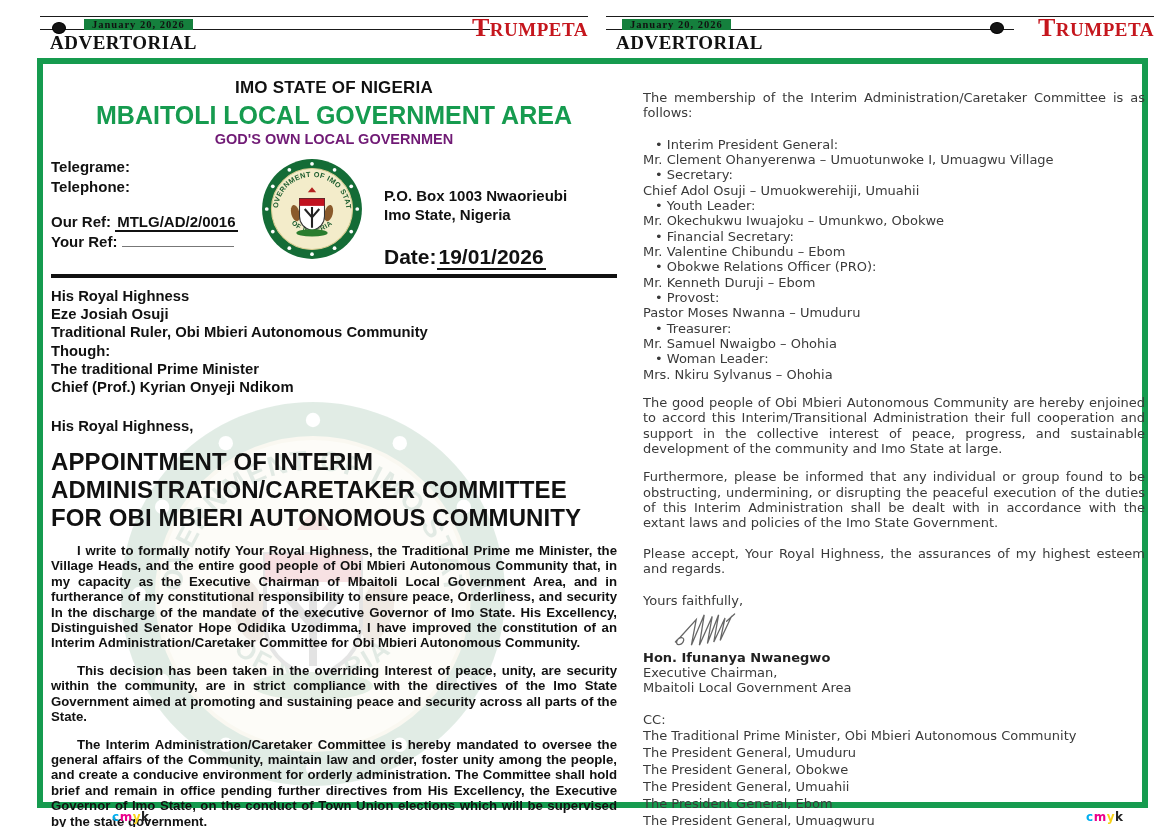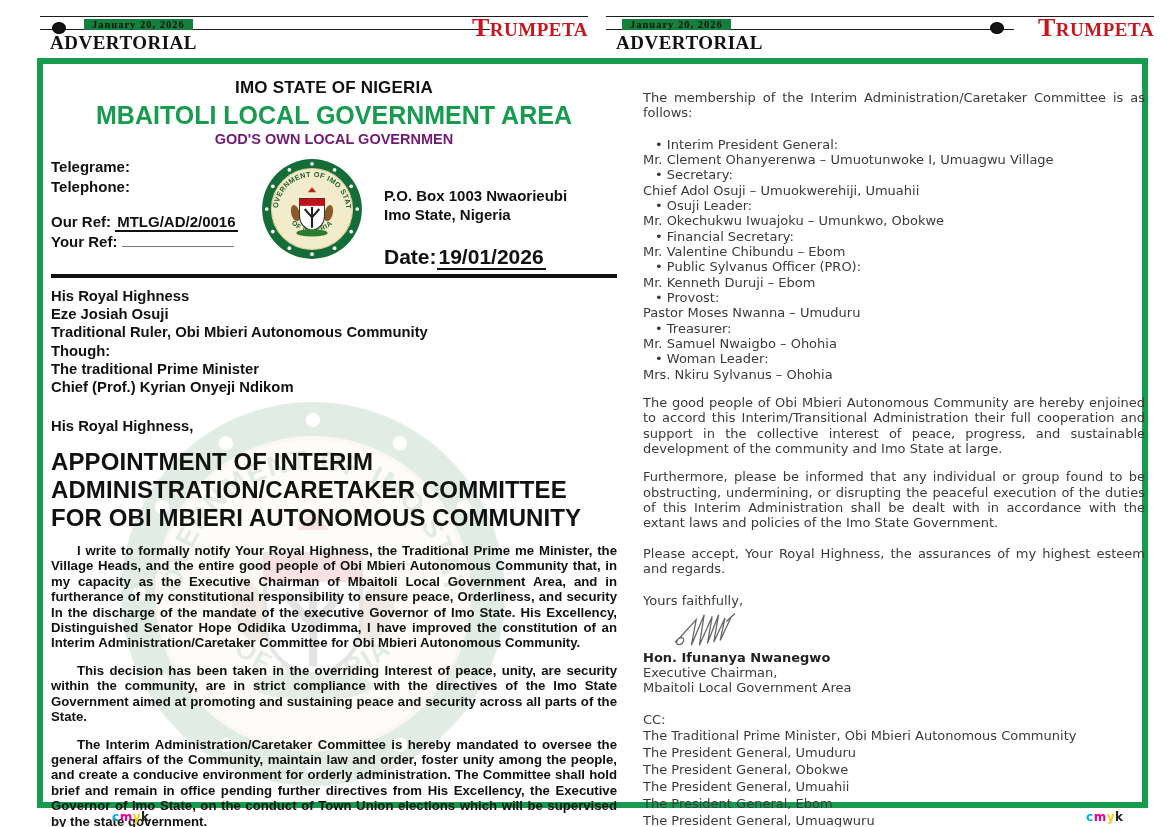--- a/index.html
+++ b/index.html
@@ -227,31 +227,31 @@
           <div class="member-role">Interim President General:</div>
           <div class="member-name">Mr. Clement Ohanyerenwa – Umuotunwoke I, Umuagwu Village</div>
         </div>
 
         <div class="member">
           <div class="member-role">Secretary:</div>
           <div class="member-name">Chief Adol Osuji – Umuokwerehiji, Umuahii</div>
         </div>
 
         <div class="member">
-          <div class="member-role">Osuji Leader:</div>
+          <div class="member-role">Youth Leader:</div>
           <div class="member-name">Mr. Okechukwu Iwuajoku – Umunkwo, Obokwe</div>
         </div>
 
         <div class="member">
           <div class="member-role">Financial Secretary:</div>
           <div class="member-name">Mr. Valentine Chibundu – Ebom</div>
         </div>
 
         <div class="member">
-          <div class="member-role">Public Sylvanus Officer (PRO):</div>
+          <div class="member-role">Obokwe Relations Officer (PRO):</div>
           <div class="member-name">Mr. Kenneth Duruji – Ebom</div>
         </div>
 
         <div class="member">
           <div class="member-role">Provost:</div>
           <div class="member-name">Pastor Moses Nwanna – Umuduru</div>
         </div>
 
         <div class="member">
           <div class="member-role">Treasurer:</div>

